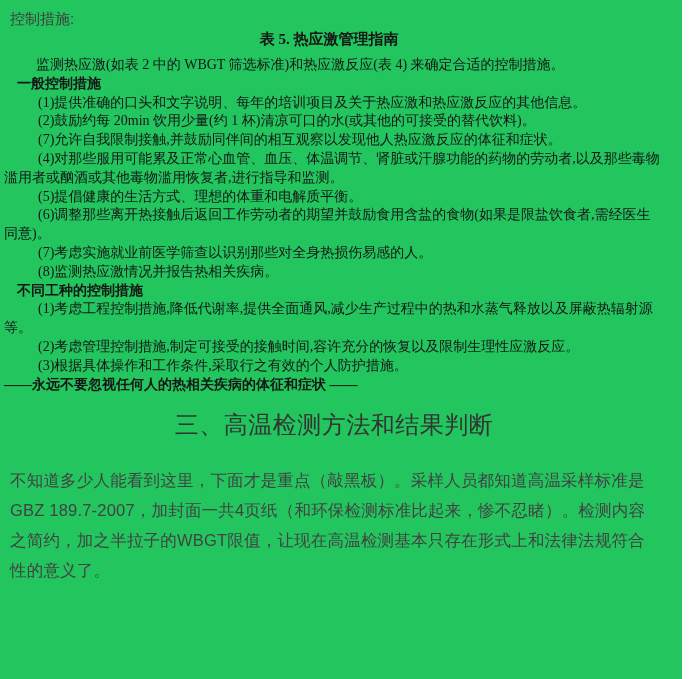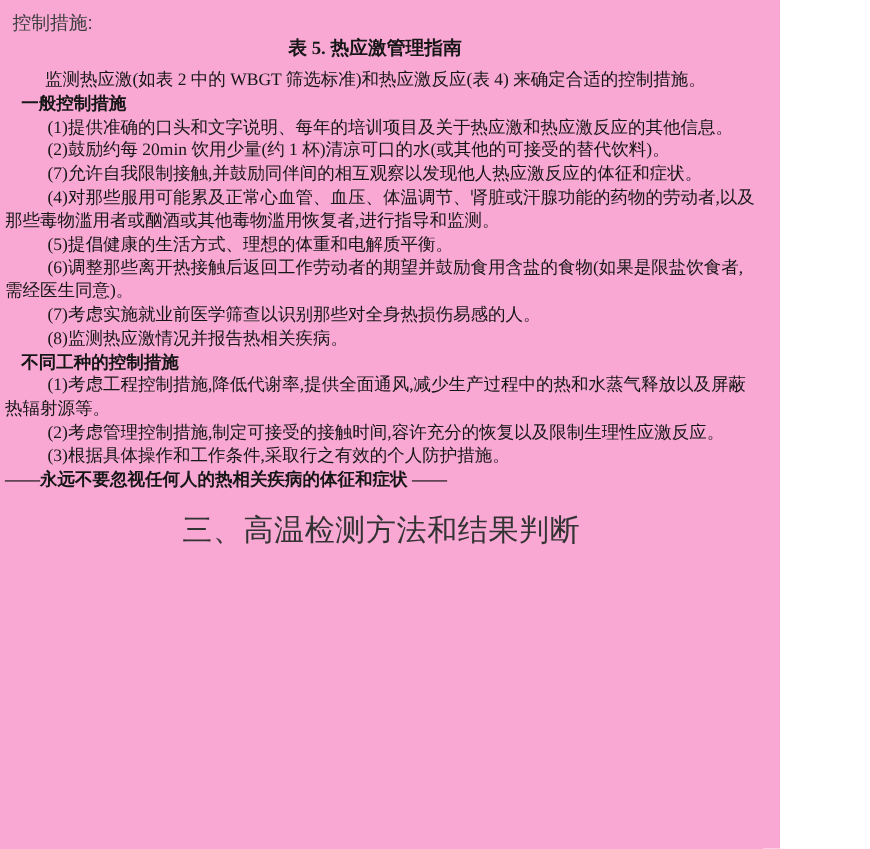--- a/index.html
+++ b/index.html
@@ -3,24 +3,24 @@
 <meta charset="utf-8">
 <style>
   * { margin: 0; padding: 0; box-sizing: border-box; }
   html, body {
     width: 696px;
     background: #ffffff;
     font-family: "Liberation Sans", "DejaVu Sans", sans-serif;
   }
   .page {
     position: relative;
-    width: 624px;
+    width: 682px;
     height: 679px;
     overflow: hidden;
-    background: #f9a8d4;
+    background: #22c55e;
     padding: 8px 24px 0 10px;
   }
 
   
   .intro-label {
     font-size: 15px;
     line-height: 22px;
     color: #3f3f3f;
   }
   .web-par {
@@ -97,14 +97,15 @@
     <div class="scan-item">(1)考虑工程控制措施,降低代谢率,提供全面通风,减少生产过程中的热和水蒸气释放以及屏蔽热辐射源等。</div>
     <div class="scan-item">(2)考虑管理控制措施,制定可接受的接触时间,容许充分的恢复以及限制生理性应激反应。</div>
     <div class="scan-item">(3)根据具体操作和工作条件,采取行之有效的个人防护措施。</div>
 
     <div class="scan-footer">——永远不要忽视任何人的热相关疾病的体征和症状 ——</div>
   </div>
 
 
   <div class="section-heading">三、高温检测方法和结果判断</div>
 
+  <div class="web-par par-gbz">不知道多少人能看到这里，下面才是重点（敲黑板）。采样人员都知道高温采样标准是GBZ 189.7-2007，加封面一共4页纸（和环保检测标准比起来，惨不忍睹）。检测内容之简约，加之半拉子的WBGT限值，让现在高温检测基本只存在形式上和法律法规符合性的意义了。</div>
 
 </div>
 
 </body></html>

